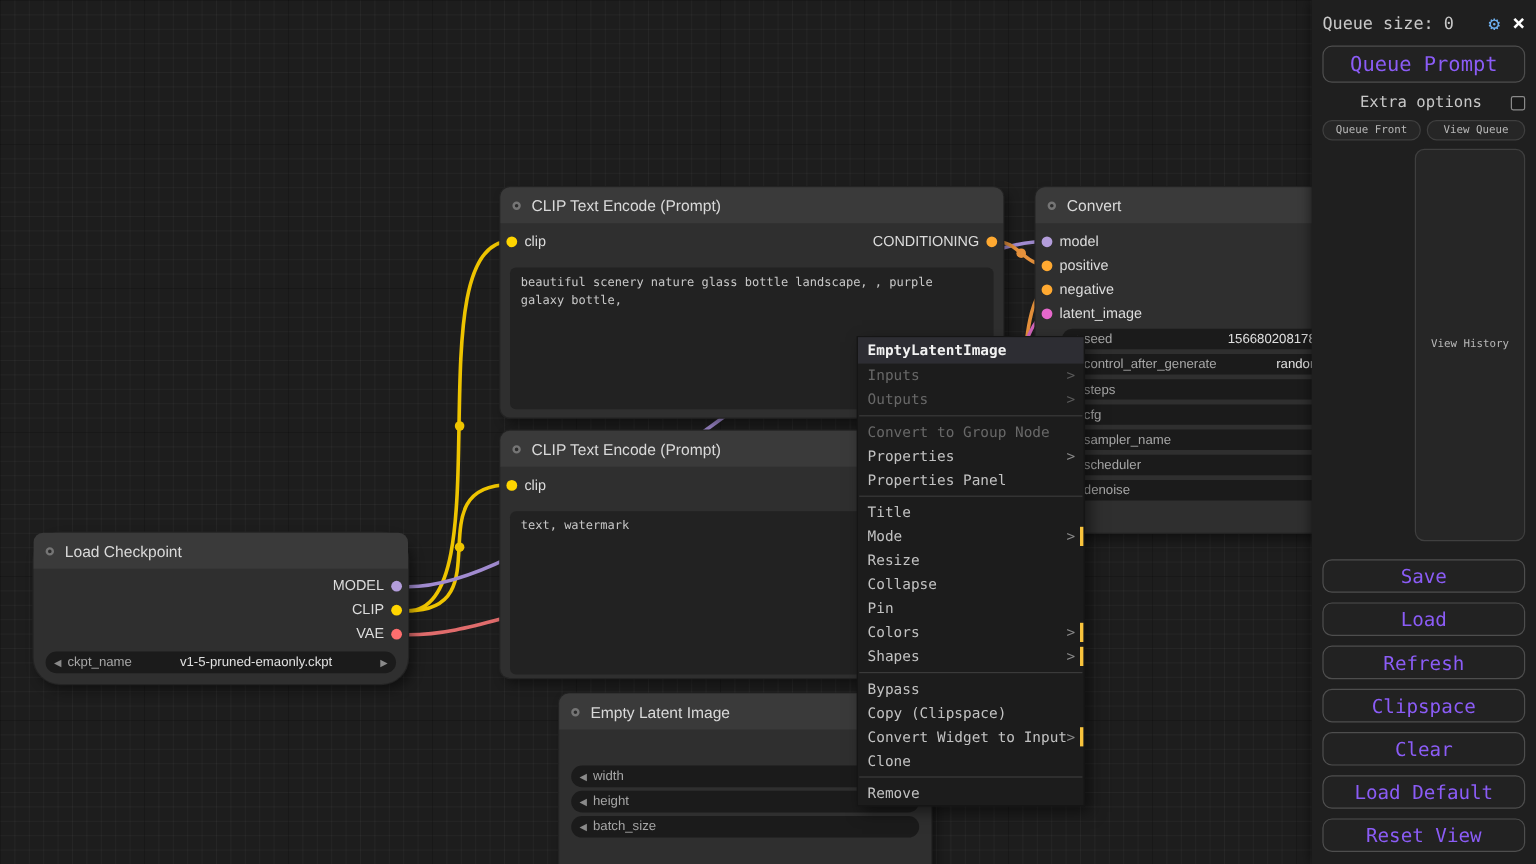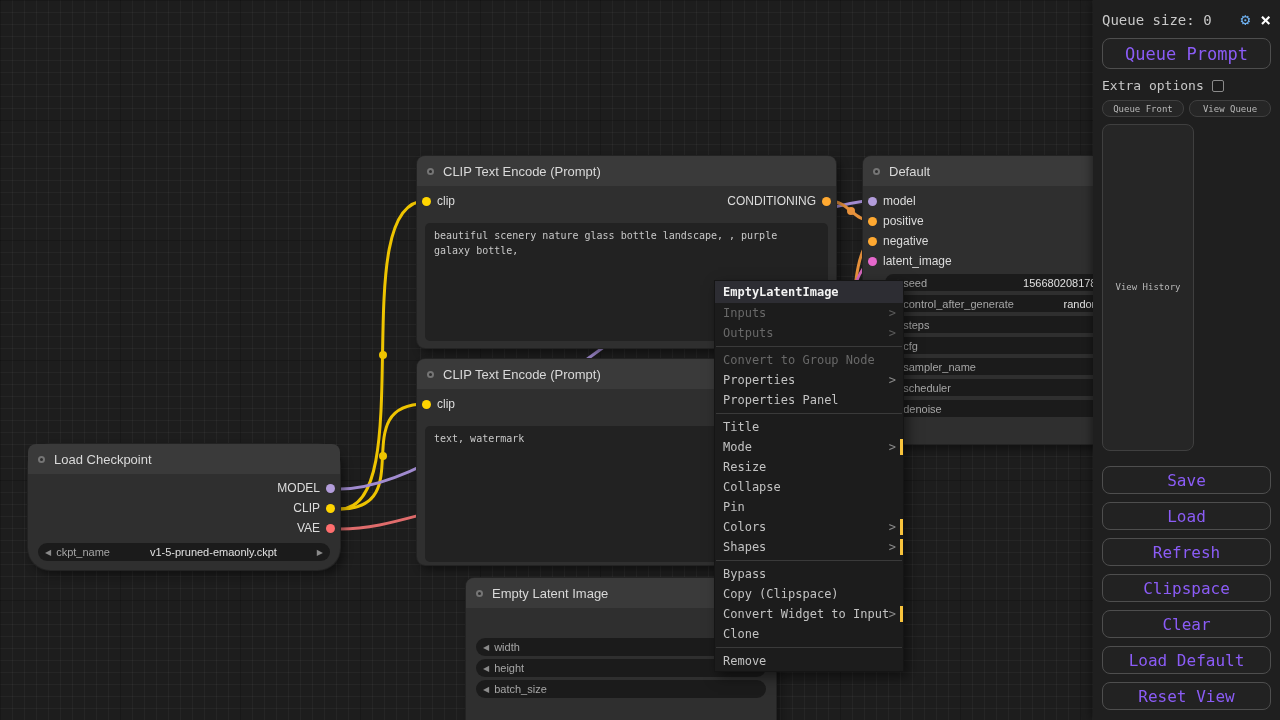--- a/index.html
+++ b/index.html
@@ -79,34 +79,34 @@
   .mi.disabled { color: #686868; cursor: default; }
   .mi.submenu::after { content: ">"; position: absolute; right: 7px; top: 3px; color: #8a8a8a; }
   .mi.disabled.submenu::after { color: #5a5a5a; }
   .mi.marked::before { content: ""; position: absolute; right: 0; top: 2px; bottom: 2px; width: 3px; background: #f8c33c; }
   .menu-sep { border-top: 1px solid #3a3a3a; margin: 3px 1px; }
 
   
   .sidebar {
     position: absolute; right: 0; top: 0; width: 187px; height: 720px; z-index: 10;
     background: #1f1f1f; box-shadow: -2px 0 8px rgba(0,0,0,0.4);
-    display: flex; flex-direction: column; align-items: flex-start; padding: 10px 9px;
+    display: flex; flex-direction: column; align-items: flex-end; padding: 10px 9px;
     font-family: "DejaVu Sans Mono", monospace; color: #c8c8c8;
   }
   .queue-row { display: flex; align-items: center; width: 100%; gap: 10px; font-size: 14px; }
   .queue-row .lbl { flex: 1; }
   .gear { color: #6fb1f0; font-size: 16px; cursor: pointer; }
   .close { color: #ffffff; font-size: 18px; font-weight: bold; line-height: 1; cursor: pointer; }
   .btn {
     background: #222; border: 1px solid #4e4e4e; border-radius: 8px; color: #8b5cf6;
     font-family: "DejaVu Sans Mono", monospace; cursor: pointer; display: flex;
     align-items: center; justify-content: center;
   }
   .btn-queue { width: 100%; height: 31px; font-size: 17px; margin-top: 9px; }
-  .extra-row { display: flex; align-items: center; gap: 8px; margin-top: 9px; font-size: 13px; }
+  .extra-row { display: flex; align-items: center; gap: 24px; margin-top: 9px; font-size: 13px; }
   .cbx { width: 12px; height: 12px; background: #1a1a1a; border: 1px solid #8a8a8a; border-radius: 2px; cursor: pointer; }
   .small-row { display: flex; gap: 5px; width: 100%; margin-top: 7px; }
   .btn-small { flex: 1; height: 17px; font-size: 9px; color: #b8b8b8; border-color: #3f3f3f; background: #262626; }
   .btn-history { width: 92px; height: 30px; font-size: 9px; margin-top: 7px; text-align: center; line-height: 1.25; white-space: pre-line; }
   .actions { width: 100%; display: flex; flex-direction: column; gap: 8px; margin-top: 15px; }
   .btn-action { width: 100%; height: 28px; font-size: 16px; }
 </style>
 </head>
 <body>
 
@@ -187,21 +187,21 @@
           <span class="dot clip"></span>
           <span>clip</span>
         </span>
     </div>
     <div class="textbox">text, watermark</div>
   </div>
 
   <div class="node" id="node-ksampler">
     <div class="node-header">
       <span class="status-dot"></span>
-      <span>Default</span>
+      <span>Convert</span>
     </div>
     <div class="ins">
       <div class="slot-row compact">
           <span class="slot">
             <span class="dot model"></span>
             <span>model</span>
           </span>
         </div>
       <div class="slot-row compact">
           <span class="slot">

